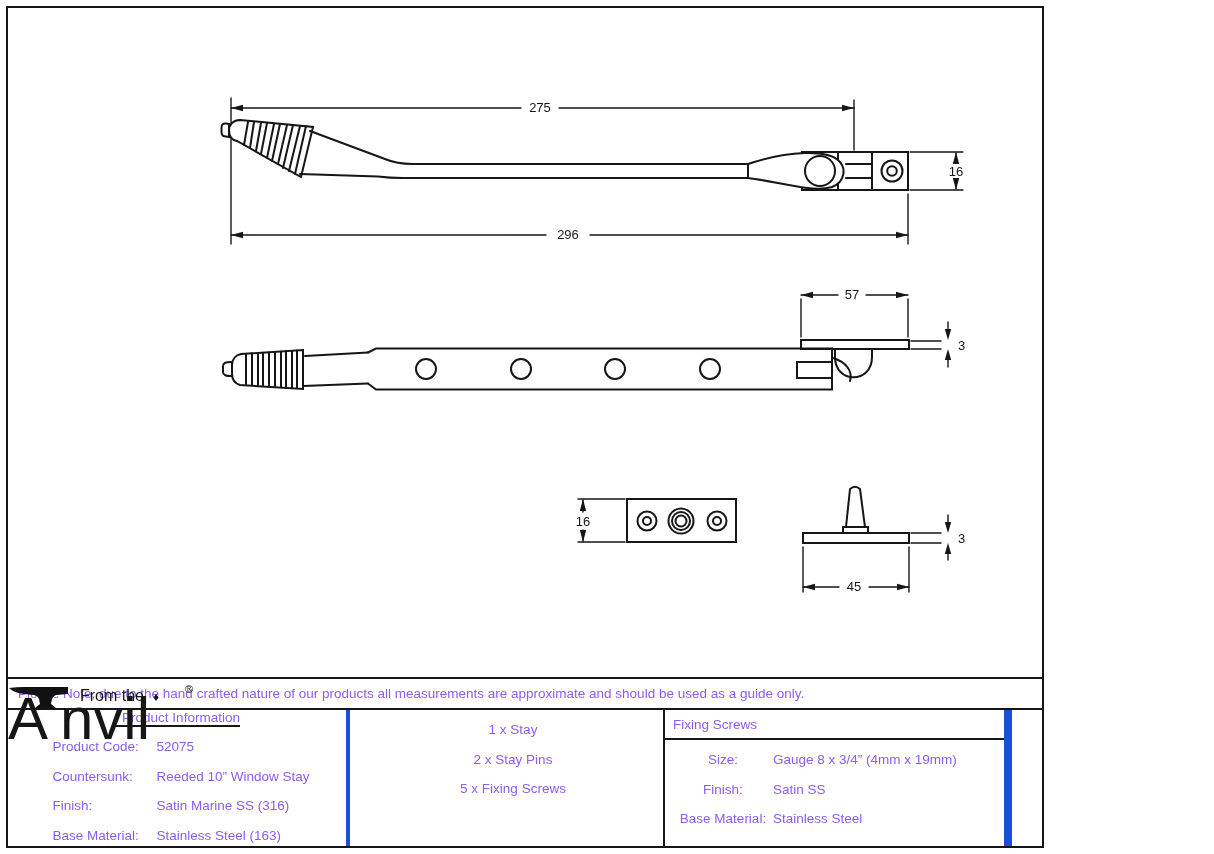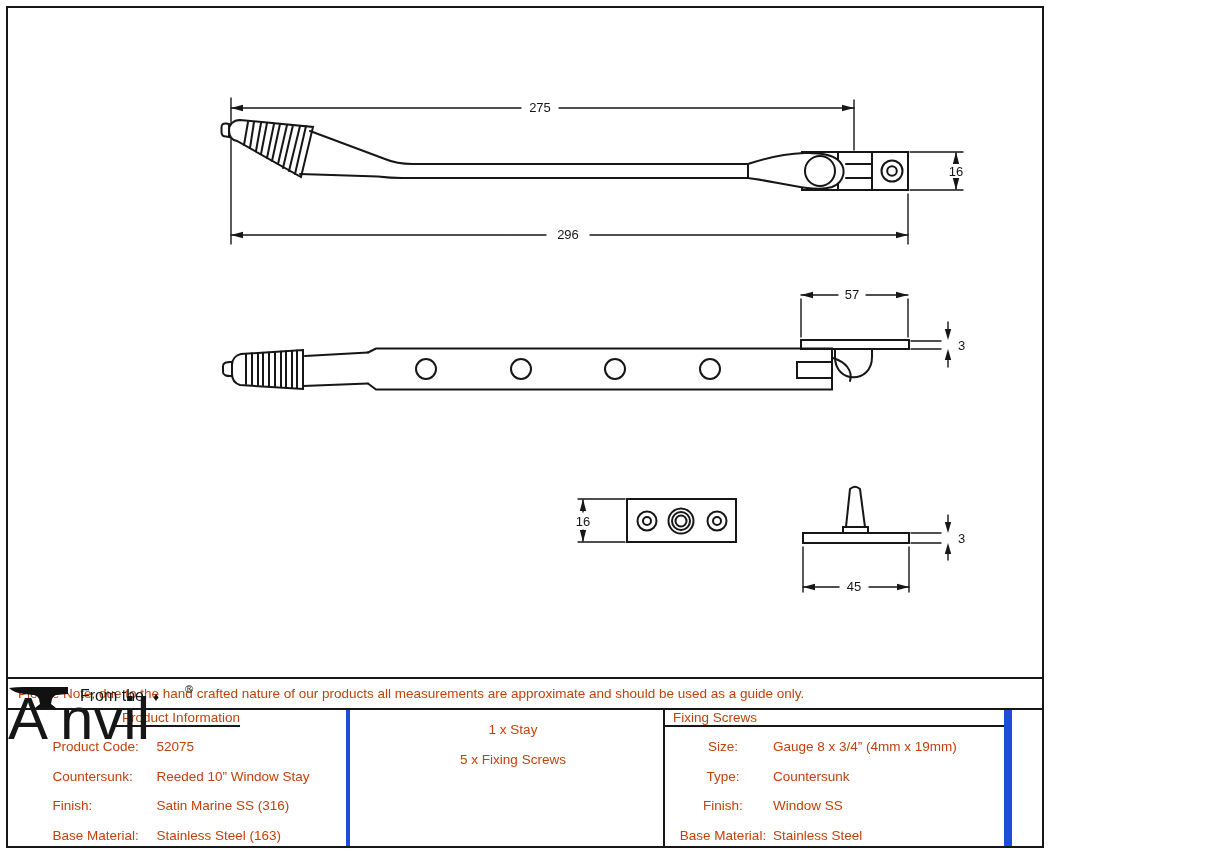--- a/index.html
+++ b/index.html
@@ -1,17 +1,17 @@
 <!DOCTYPE html>
 <html><head>
 <meta charset="utf-8">
 <style>
   html,body{margin:0;padding:0;background:#fff;}
   .sheet{position:relative;width:1050px;height:854px;background:#fff;overflow:hidden;
-         font-family:"Liberation Sans",sans-serif;color:#c2410c;}
+         font-family:"Liberation Sans",sans-serif;color:#8b5cf6;}
   .outer-border{position:absolute;left:6px;top:6px;right:6px;bottom:6px;border:2px solid #161616;}
   svg{position:absolute;left:0;top:0;}
   svg text{font-family:"Liberation Sans",sans-serif;fill:#161616;}
   .dimtxt{font-size:13px;}
   
   .spec{position:absolute;left:6px;right:6px;top:677px;bottom:6px;border:2px solid #161616;
         display:flex;flex-direction:column;background:#fff;font-size:13.5px;}
   .note-row{height:29px;border-bottom:2px solid #161616;display:flex;align-items:center;padding-left:10px;}
   .cols{flex:1;display:flex;min-height:0;}
   .col{display:flex;flex-direction:column;}
@@ -207,37 +207,34 @@
             </div>
           <div class="kv">
               <span class="k">Base Material:</span>
               <span class="v">Stainless Steel (163)</span>
             </div>
         </div>
       </div>
       <div class="col c2">
         <div class="bcell">
           <div class="li">1 x Stay</div>
+          <div class="li">2 x Stay Pins</div>
           <div class="li">5 x Fixing Screws</div>
         </div>
       </div>
       <div class="col c3">
         <div class="hcell">Fixing Screws</div>
         <div class="bcell">
           <div class="kv">
               <span class="k">Size:</span>
               <span class="v">Gauge 8 x 3/4” (4mm x 19mm)</span>
             </div>
           <div class="kv">
-              <span class="k">Type:</span>
-              <span class="v">Countersunk</span>
-            </div>
-          <div class="kv">
               <span class="k">Finish:</span>
-              <span class="v">Window SS</span>
+              <span class="v">Satin SS</span>
             </div>
           <div class="kv">
               <span class="k">Base Material:</span>
               <span class="v">Stainless Steel</span>
             </div>
         </div>
       </div>
       <div class="col c4">
         <svg class="logo" viewBox="0 0 190 70">
           <g fill="#111">

